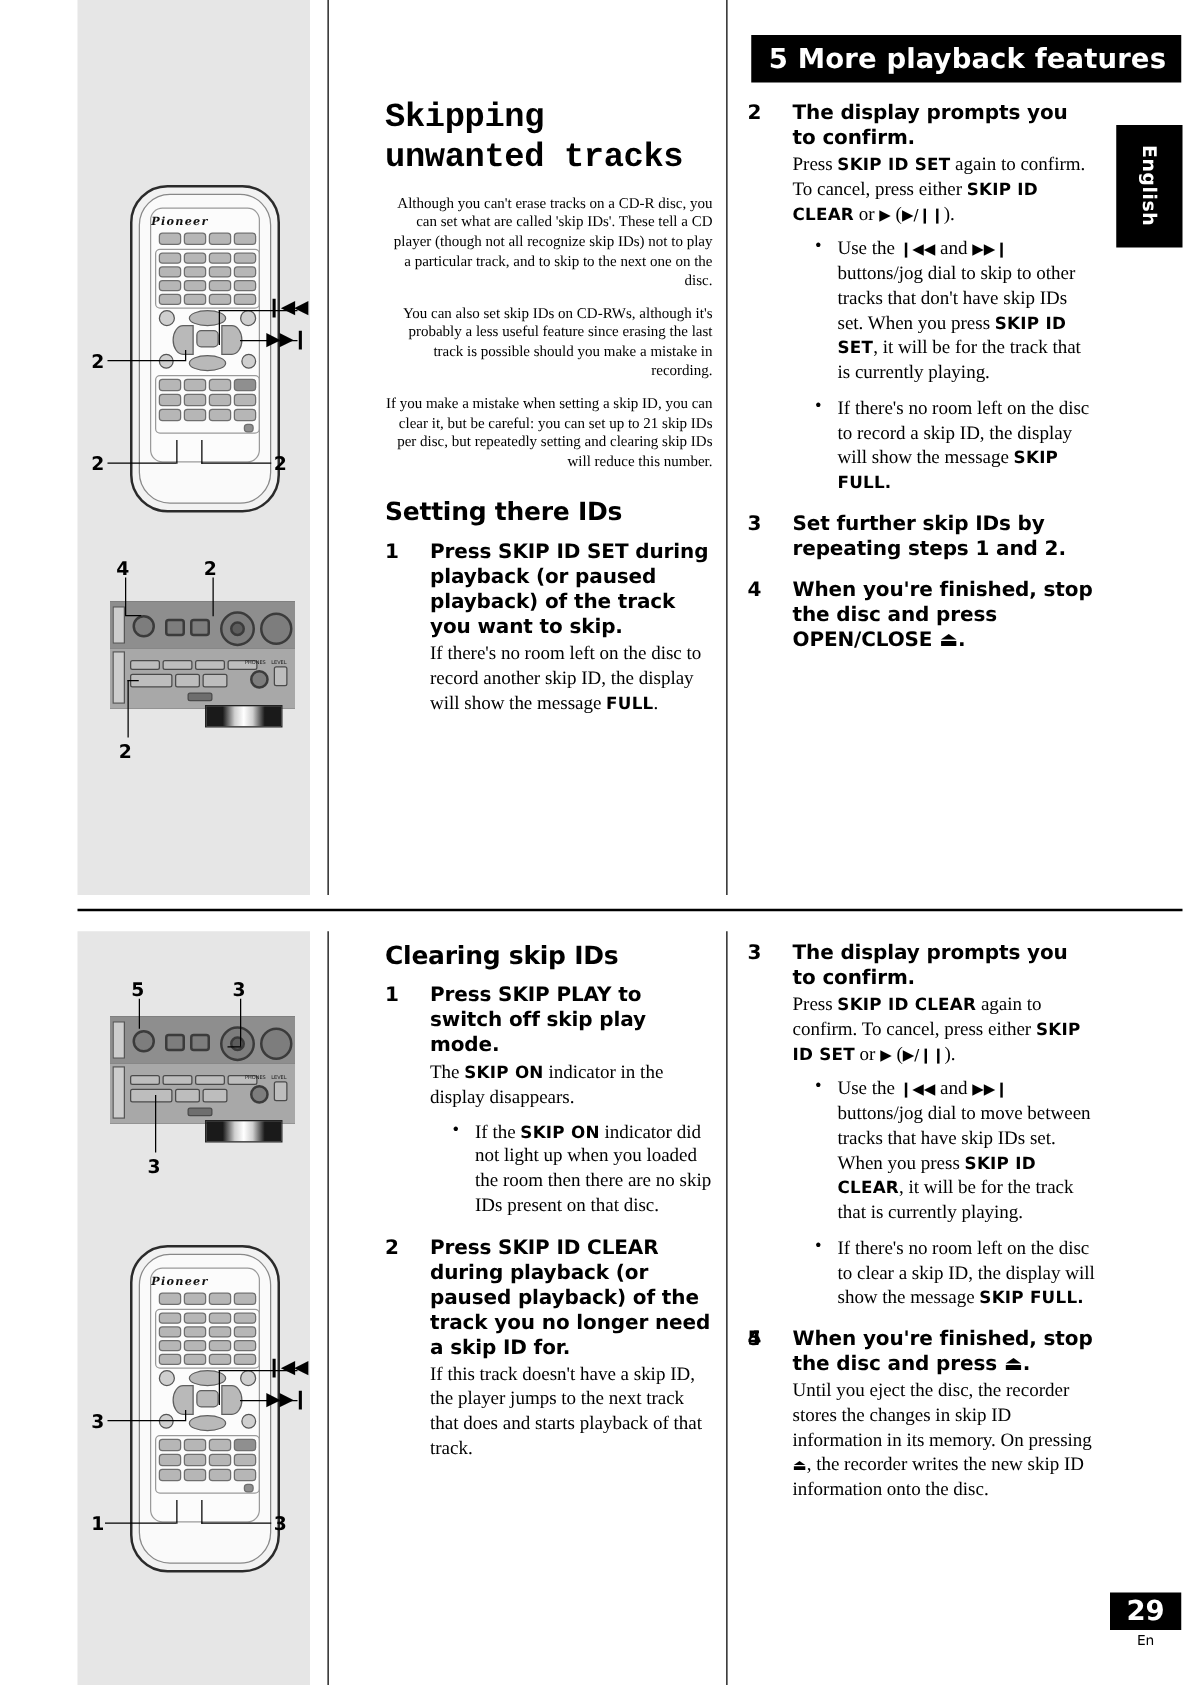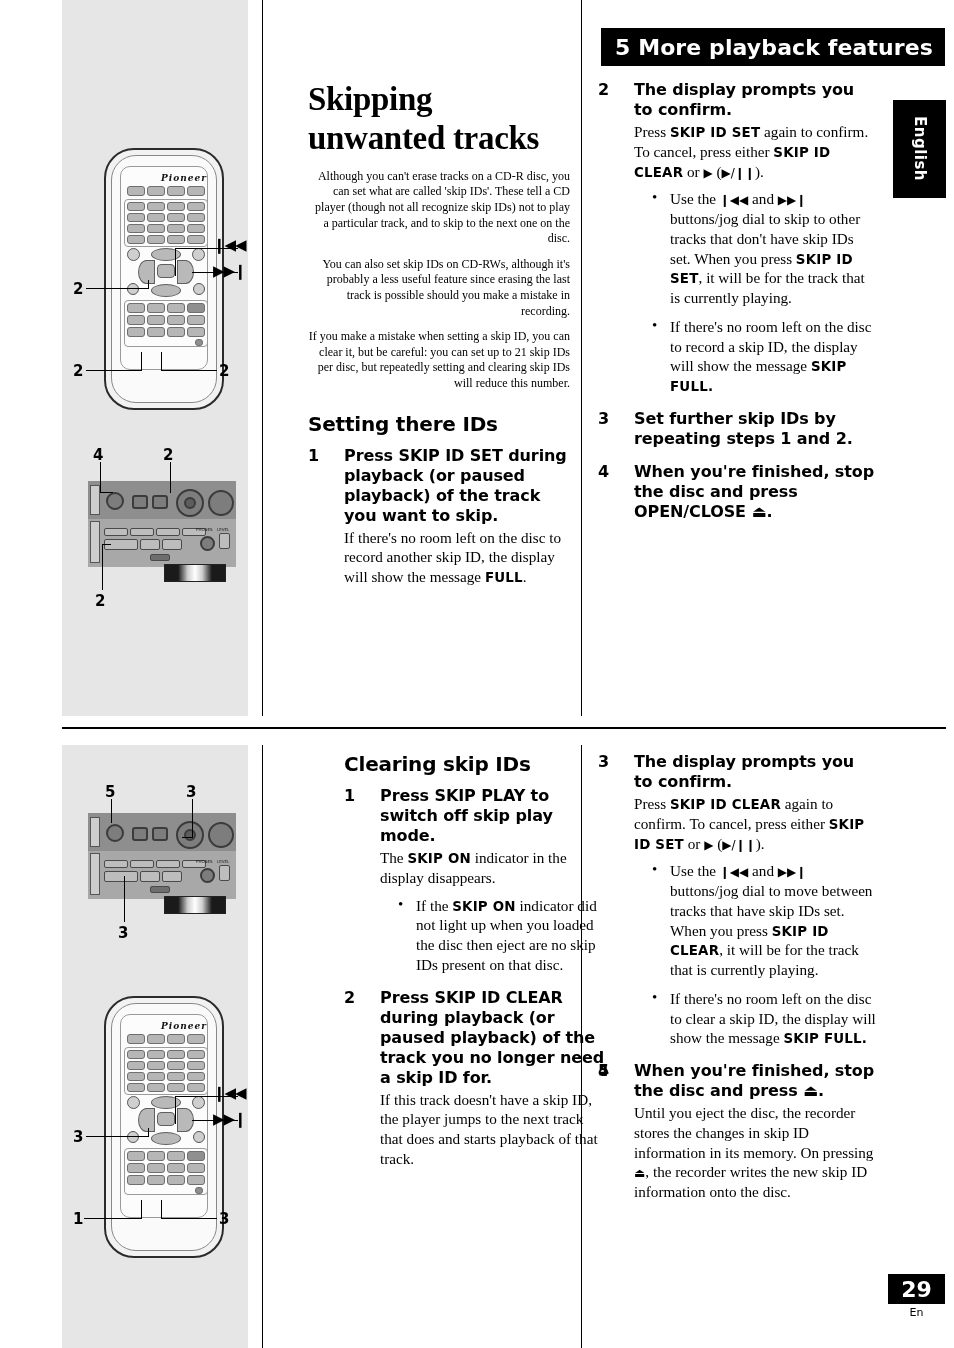--- a/index.html
+++ b/index.html
@@ -45,26 +45,26 @@
   .pagenum-lang{
     position:absolute;left:888px;top:1306px;width:57px;
     text-align:center;font-family:"DejaVu Sans",sans-serif;
     font-size:11px;
   }
 
   
   .col{position:absolute;box-sizing:border-box;}
   .col-mid-top{left:308px;top:80px;width:262px;}
   .col-right-top{left:598px;top:80px;width:280px;}
-  .col-mid-bot{left:308px;top:752px;width:262px;margin-left:36px;}
+  .col-mid-bot{left:308px;top:752px;width:262px;}
   .col-right-bot{left:598px;top:752px;width:280px;}
 
   h1.title{
-    font-family:Liberation Serif, serif;font-weight:700;
-    font-size:33px;line-height:1.18;margin:0 0 11px 0;letter-spacing:-.3px;
+    font-family:Liberation Mono, monospace;font-weight:700;
+    font-size:27px;line-height:1.18;margin:0 0 11px 0;letter-spacing:-.3px;
   }
   h2.subtitle{
     font-family:"DejaVu Sans",sans-serif;font-weight:700;
     font-size:20px;line-height:1.2;margin:20px 0 10px 0;letter-spacing:-.2px;
   }
   .col-mid-bot h2.subtitle{margin-top:0;}
 
   p.body{
     font-size:12px;line-height:1.30;margin:0 0 10px 0;text-align:right;
   }
@@ -123,21 +123,21 @@
   }
   .remote .shell2{
     position:absolute;left:7px;top:7px;right:7px;bottom:7px;
     border:1px solid #888;border-radius:25px;background:#fafafa;
   }
   .remote .face{
     position:absolute;left:16px;top:18px;right:16px;bottom:40px;
     border:1px solid #9a9a9a;border-radius:10px;background:#fcfcfc;
   }
   .brand{
-    position:absolute;left:0;right:0;top:6px;text-align:right;
+    position:absolute;left:0;right:0;top:6px;text-align:left;
     font-family:"DejaVu Serif",serif;font-style:italic;font-weight:700;
     font-size:9px;letter-spacing:1px;color:#111;
   }
   .btn{position:absolute;background:#b6b6b6;border:1px solid #6f6f6f;border-radius:3px;}
   .btn.dk{background:#8f8f8f;}
   .grp{position:absolute;border:1px solid #9a9a9a;border-radius:4px;}
   .circbtn{position:absolute;border:1px solid #555;border-radius:50%;background:#cfcfcf;}
   .dpad-d{position:absolute;background:#b9b9b9;border:1px solid #5f5f5f;}
 
   
@@ -226,21 +226,21 @@
 
   <div class="col col-mid-bot">
     <h2 class="subtitle">Clearing skip IDs</h2>
 
     <div class="step">
       <span class="num">1</span>
       <span class="lead">Press SKIP PLAY to switch off skip play mode.</span>
       <span class="sub"><span>The </span><b class="cmd">SKIP ON</b><span> indicator in the display disappears.</span></span>
 
       <ul class="bullets">
-        <li><span>If the </span><b class="cmd">SKIP ON</b><span> indicator did not light up when you loaded the disc then eject are no skip IDs present on that disc.</span></li>
+        <li><span>If the </span><b class="cmd">SKIP ON</b><span> indicator did not light up when you loaded the room then there are no skip IDs present on that disc.</span></li>
       </ul>
     </div>
 
     <div class="step">
       <span class="num">2</span>
       <span class="lead">Press SKIP ID CLEAR during playback (or paused playback) of the track you no longer need a skip ID for.</span>
       <span class="sub">If this track doesn't have a skip ID, the player jumps to the next track that does and starts playback of that track.</span>
     </div>
   </div>
 

